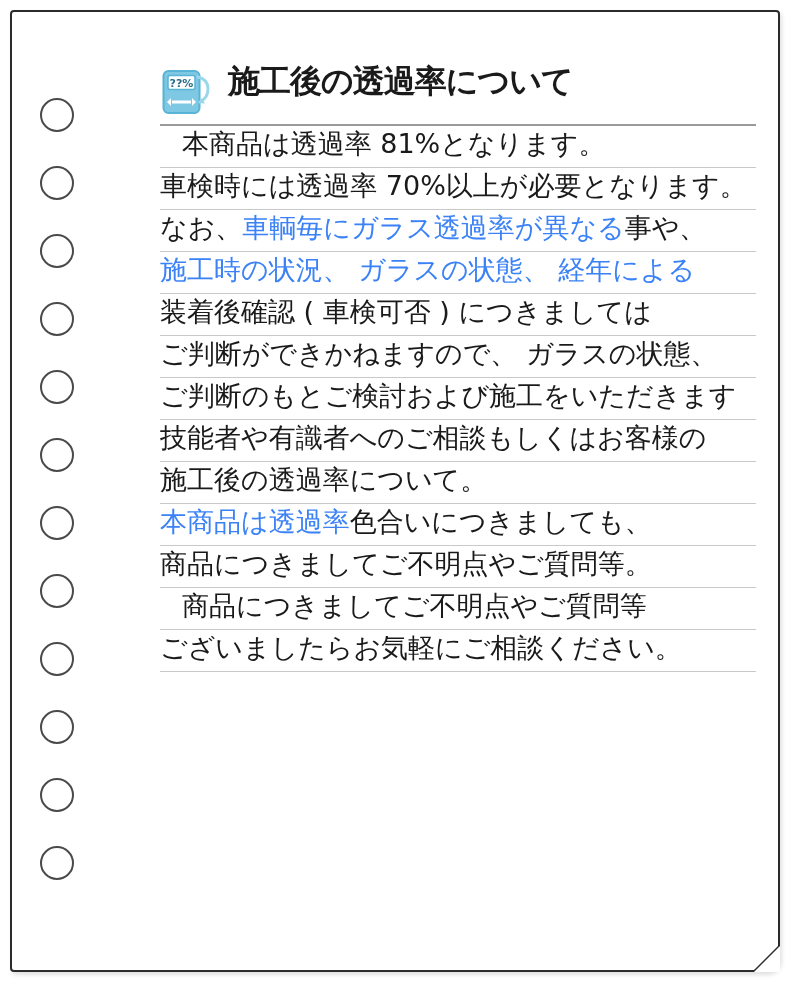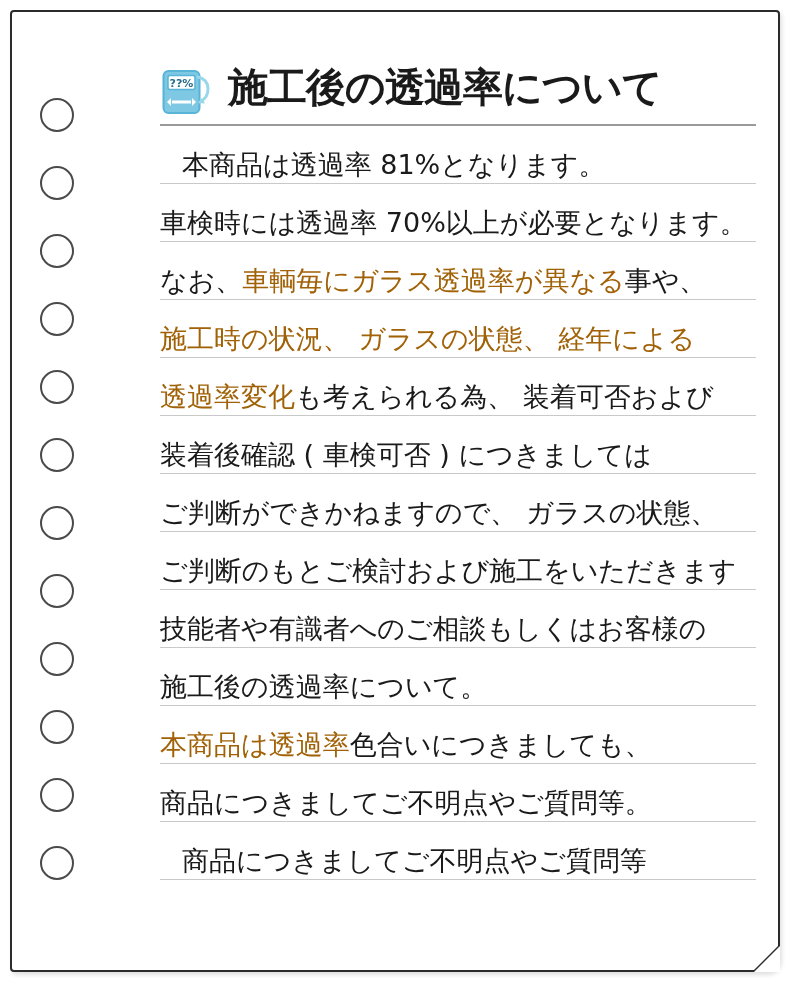--- a/index.html
+++ b/index.html
@@ -75,47 +75,47 @@
     position: absolute;
     left: 2px;
     top: 16px;
     width: 52px;
     height: 48px;
   }
   #header-title {
     position: absolute;
     left: 68px;
     top: 8px;
-    font-size: 40px;
+    font-size: 32px;
     font-weight: bold;
     letter-spacing: -1px;
     color: #1a1a1a;
     white-space: nowrap;
     text-align: right;
   }
 
   
   .line {
     position: relative;
-    height: 58px;
+    height: 42px;
     border-bottom: 1.5px solid #c9c9c9;
     font-size: 27px;
     color: #1a1a1a;
     white-space: nowrap;
     display: flex;
-    align-items: flex-end;
-    padding-bottom: 0;
+    align-items: flex-start;
+    padding-bottom: 15px;
     box-sizing: border-box;
     letter-spacing: 0px;
   }
   .line.indent {
     padding-left: 22px;
   }
   .pink {
-    color: #a16207;
+    color: #3b82f6;
   }
 
   #headrule-top {
     border-bottom: 2px solid #9a9a9a;
     height: 0;
   }
 </style>
 </head>
 <body>
 
@@ -167,24 +167,20 @@
         </div>
         <div class="line">
           <span class="">なお、</span>
           <span class="pink"> 車輌毎にガラス透過率が異なる</span>
           <span class="">事や、</span>
         </div>
         <div class="line">
           <span class="pink">施工時の状況、 ガラスの状態、 経年による</span>
         </div>
         <div class="line">
-          <span class="pink">透過率変化</span>
-          <span class="">も考えられる為、 装着可否および</span>
-        </div>
-        <div class="line">
           <span class="">装着後確認 ( 車検可否 ) につきましては</span>
         </div>
         <div class="line">
           <span class="">ご判断ができかねますので、 ガラスの状態、</span>
         </div>
         <div class="line">
           <span class="">ご判断のもとご検討および施工をいただきます</span>
         </div>
         <div class="line">
           <span class="">技能者や有識者へのご相談もしくはお客様の</span>
@@ -195,16 +191,19 @@
         <div class="line">
           <span class="pink">本商品は透過率</span>
           <span class="">色合いにつきましても、</span>
         </div>
         <div class="line">
           <span class="">商品につきましてご不明点やご質問等。</span>
         </div>
         <div class="line indent">
           <span class="">商品につきましてご不明点やご質問等</span>
         </div>
+        <div class="line">
+          <span class="">ございましたらお気軽にご相談ください。</span>
+        </div>
       </div>
 
   </div>
 </div>
 
 </body></html>

